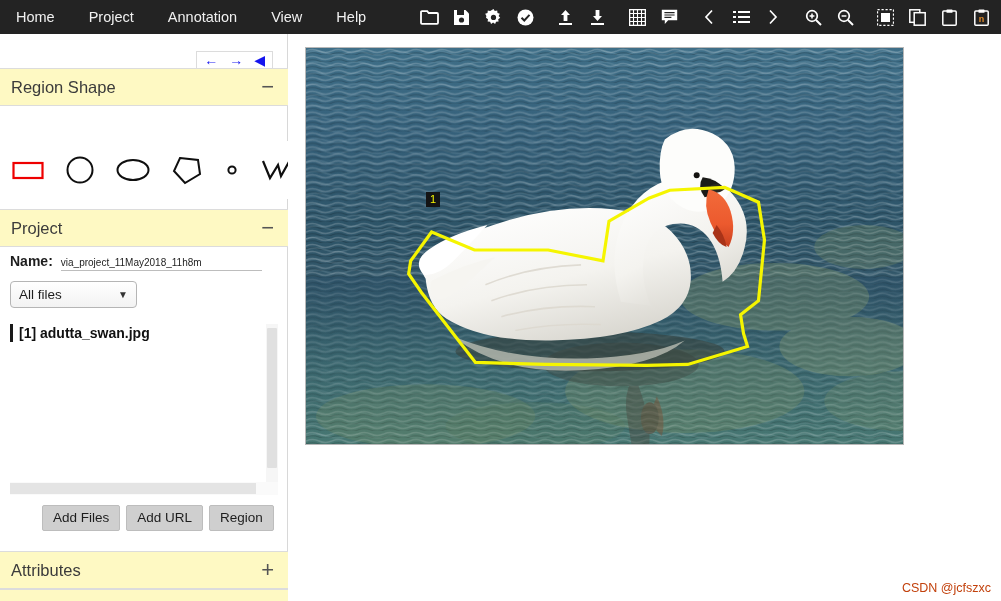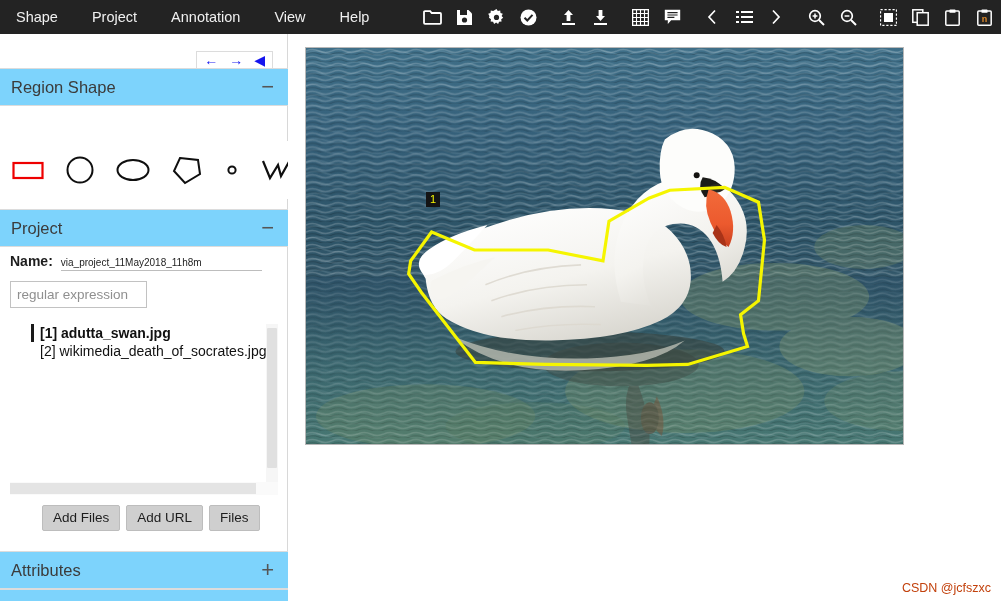--- a/index.html
+++ b/index.html
@@ -43,21 +43,21 @@
   .nav-arrows {
     position: absolute; right: 14px; top: 17px;
     border: 1px solid #dcdcdc; background: #fff;
     padding: 1px 7px; display: flex; gap: 11px; align-items: center;
     font-size: 13px; color: #1414ee; line-height: 1;
   }
   .nav-arrows span { cursor: pointer; font-size: 14px; }
 
   .panel-head {
     position: absolute; left: 0; width: 288px; height: 38px;
-    background: #7dd3fc; border-top: 1px solid #dcdcdc; border-bottom: 1px solid #dcdcdc;
+    background: #fef9c3; border-top: 1px solid #dcdcdc; border-bottom: 1px solid #dcdcdc;
     display: flex; align-items: center; justify-content: space-between;
     padding: 0 14px 0 11px; cursor: pointer;
   }
   .panel-head .ttl { font-size: 16.5px; color: #3b3b3b; font-weight: 400; }
   .panel-head .sign { font-size: 22px; color: #555; line-height: 1; font-weight: 500; }
 
   #panel-region-shape { top: 34px; }
   #region-shapes {
     position: absolute; left: 0; top: 107px; width: 288px; height: 58px;
     display: flex; align-items: center; padding-left: 12px; gap: 21px;
@@ -87,21 +87,21 @@
     width: 137px; height: 27px; border: 1px solid #c2c2c2; background: #fff;
     font-size: 13.5px; color: #7d7d7d; padding: 0 6px; outline: none;
     font-family: "Liberation Sans", sans-serif;
   }
   .regex-input::placeholder { color: #8f8f8f; }
 
   #file-list {
     position: absolute; left: 10px; top: 290px; width: 268px; height: 158px;
     background: #fff; overflow: hidden;
   }
-  .file-item { font-size: 14px; color: #111; padding: 1px 0 1px 9px; white-space: nowrap; cursor: pointer; margin-left: 21px; }
+  .file-item { font-size: 14px; color: #111; padding: 1px 0 1px 9px; white-space: nowrap; cursor: pointer; }
   .file-item.sel { font-weight: bold; border-left: 3px solid #1a1a1a; padding-left: 6px; }
   #fl-vscroll {
     position: absolute; right: 0; top: 0; width: 12px; height: 158px; background: #f6f6f6;
   }
   #fl-vthumb { position: absolute; left: 1px; top: 4px; width: 10px; height: 140px; background: #e0e0e0; border-radius: 1px; cursor: pointer; }
   #fl-hscroll {
     position: absolute; left: 10px; top: 448px; width: 268px; height: 13px; background: #fafafa;
   }
   #fl-hthumb { position: absolute; left: 0; top: 1px; width: 246px; height: 11px; background: #e4e4e4; cursor: pointer; }
 
@@ -135,21 +135,21 @@
     font-size: 12.5px; color: #c2410c; user-select: none;
   }
 </style>
 </head>
 <body>
 
 <div id="app">
 
   <div id="topbar">
     <div id="menu-left">
-      <div class="menu-item">Shape</div>
+      <div class="menu-item">Home</div>
       <div class="menu-item">Project</div>
       <div class="menu-item">Annotation</div>
       <div class="menu-item">View</div>
       <div class="menu-item">Help</div>
     </div>
 
     <div id="toolbar">
 
       <div class="tb-icon">
         <svg width="19" height="16" viewBox="0 0 19 16">
@@ -350,40 +350,42 @@
       <span class="ttl">Project</span>
       <span class="sign">−</span>
     </div>
 
     <div id="project-body">
       <div class="name-row">
         <span class="name-label">Name:</span>
         <span class="name-value">via_project_11May2018_11h8m</span>
       </div>
       <div class="filter-row">
-        <input class="regex-input" type="text" placeholder="regular expression" style="">
+        <div class="select-box">
+          <span>All files</span>
+          <span class="chev">▼</span>
+        </div>
       </div>
     </div>
 
     <div id="file-list">
       <div class="file-item sel">[1] adutta_swan.jpg</div>
-      <div class="file-item">[2] wikimedia_death_of_socrates.jpg</div>
       <div id="fl-vscroll">
         <div id="fl-vthumb"></div>
       </div>
     </div>
 
     <div id="fl-hscroll">
       <div id="fl-hthumb"></div>
     </div>
 
     <div id="file-buttons">
       <div class="btn">Add Files</div>
       <div class="btn">Add URL</div>
-      <div class="btn">Files</div>
+      <div class="btn">Region</div>
     </div>
 
     <div class="panel-head" id="panel-attributes">
       <span class="ttl">Attributes</span>
       <span class="sign">+</span>
     </div>
 
     <div class="panel-head" id="panel-shortcuts">
       <span class="ttl">Keyboard Shortcuts</span>
       <span class="sign">+</span>

